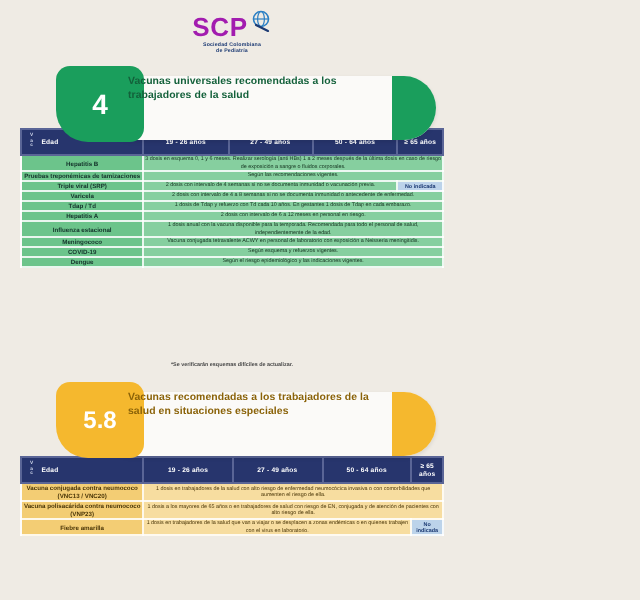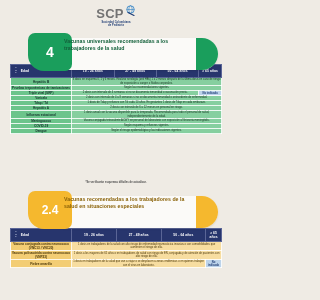--- a/index.html
+++ b/index.html
@@ -13,21 +13,21 @@
 
   
   .logo-wrap {
     position: absolute; left: 0; right: 0; top: 7px;
     display: flex; flex-direction: column; align-items: center;
   }
   .logo-row { display: flex; align-items: flex-start; }
   .logo-scp {
     font-family: "Liberation Sans", sans-serif;
     font-weight: bold; font-size: 13px; letter-spacing: .3px;
-    color: #737373; line-height: 13px;
+    color: #a21caf; line-height: 13px;
   }
   .logo-globe {
     position: relative; width: 11px; height: 11px; margin-left: 1px; margin-top: -2px;
   }
   .logo-globe svg { display: block; }
   .logo-sub {
     font-size: 2.6px; color: #1c3a73; text-align: center; line-height: 3.4px;
     font-weight: bold; margin-top: 1px; letter-spacing: .1px;
   }
 
@@ -185,21 +185,21 @@
         </tr>
       </tbody>
   </table>
 
   <div class="note" style="top:181px;">*Se verificarán esquemas difíciles de actualizar.</div>
 
   <div class="banner" style="top:196px;">
     <div class="banner-card"></div>
     <div class="banner-round" style="background:#f5b82e;"></div>
     <div class="banner-tab small" style="background:#f5b82e;">
-      <span>2.4</span>
+      <span>5.8</span>
     </div>
     <div class="banner-text" style="color:#8a6208;">Vacunas recomendadas a los trabajadores de la salud en situaciones especiales</div>
   </div>
 
   <table class="tbl yellow" style="top:228px;">
     <tbody>
         <tr class="hrow">
       <td class="first">
         <span class="axis">V<br>a<br>c</span>
         <span>Edad</span>

